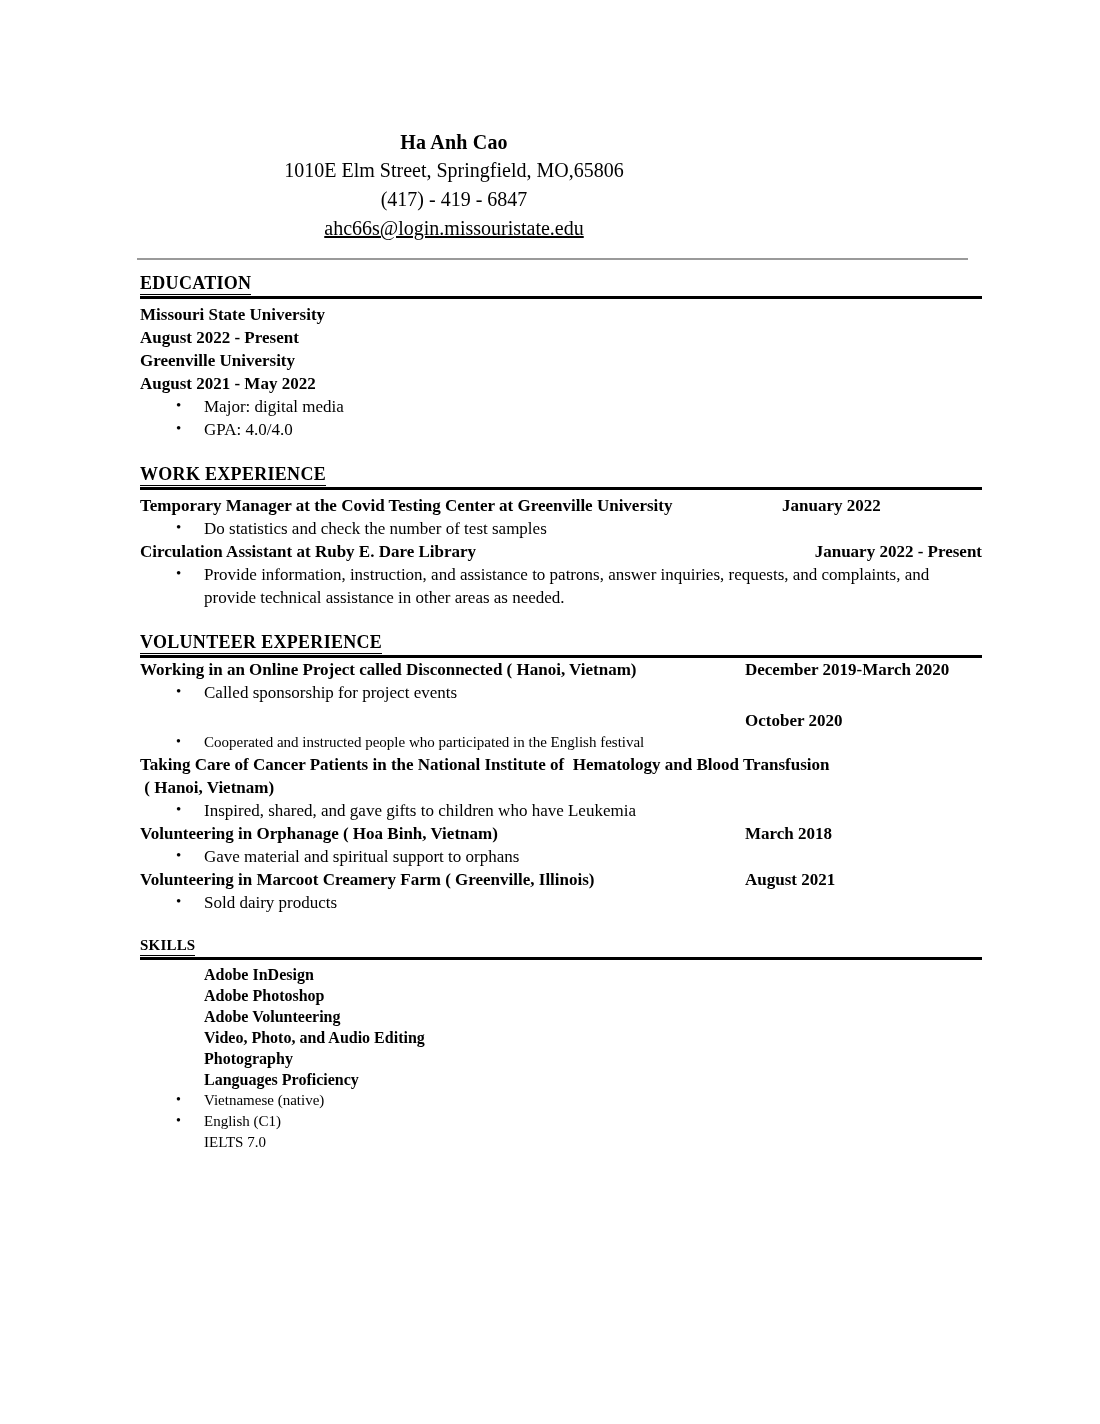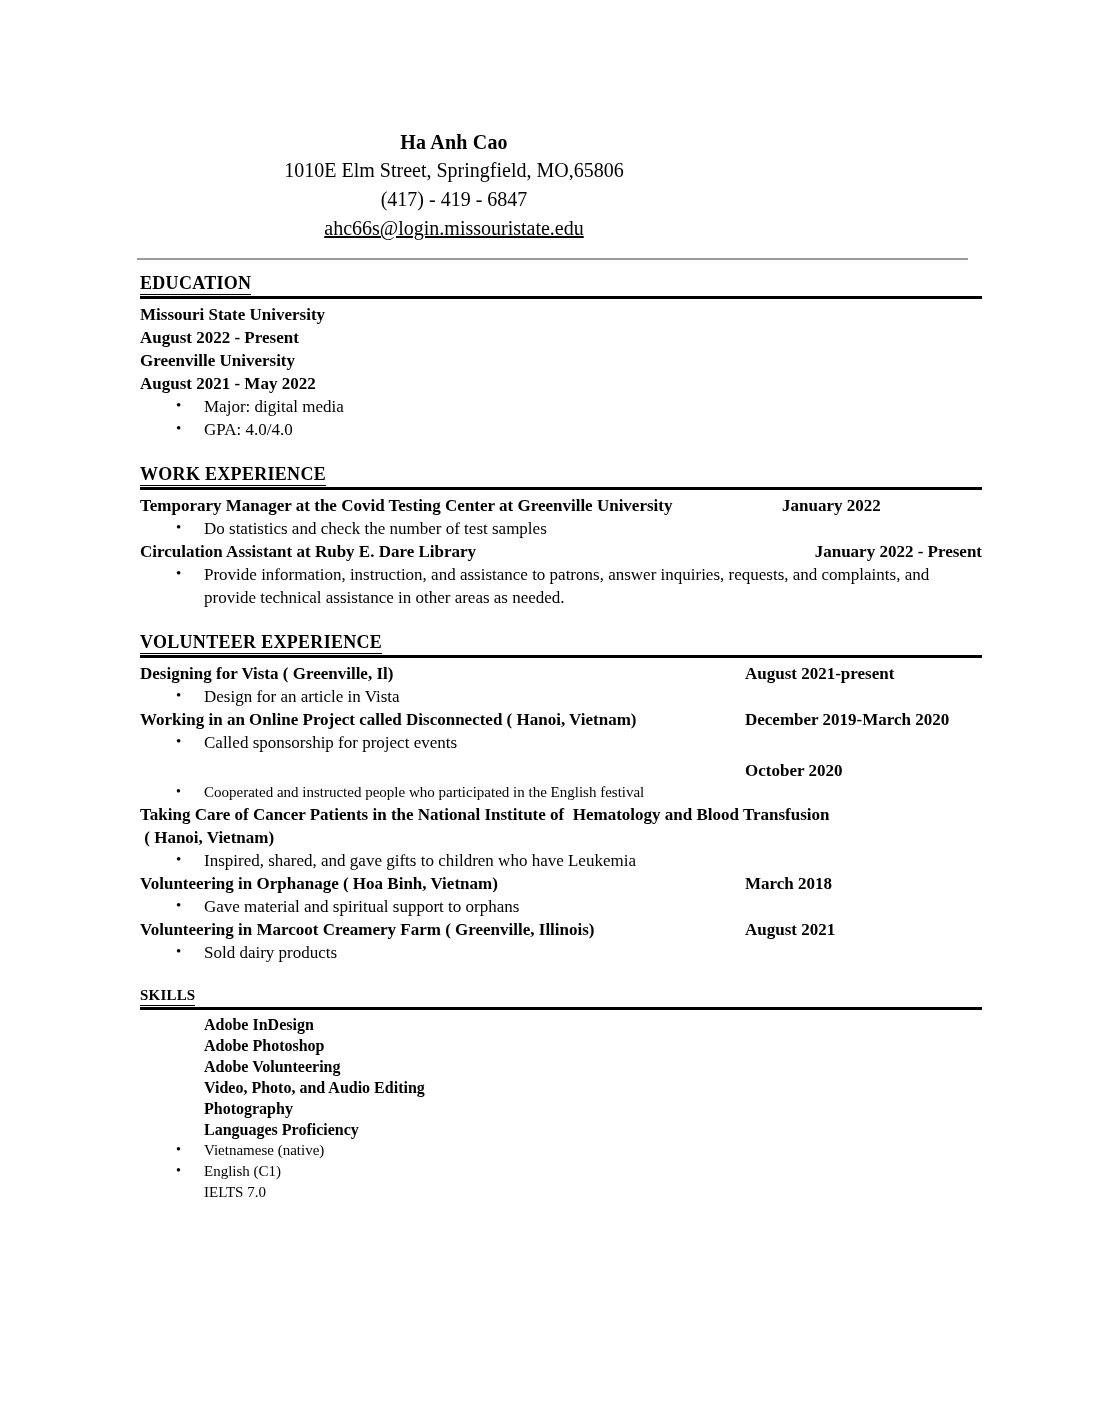--- a/index.html
+++ b/index.html
@@ -215,30 +215,20 @@
         <ul class="b">
           <li> Provide information, instruction, and assistance to patrons, answer inquiries, requests, and complaints, and provide technical assistance in other areas as needed.</li>
         </ul>
       </div>
     </div>
 
     <div class="section" style="margin-top:22px;">
       <div class="section-head">VOLUNTEER EXPERIENCE</div>
       <div class="head-rule"></div>
 
-      <div style="margin-top:4px;">
-        <div class="row-tab">
-          <span class="t">Designing for Vista ( Greenville, Il)</span>
-          <span class="spacer"></span>
-          <span class="d">August 2021-present</span>
-        </div>
-        <ul class="b">
-          <li>Design for an article in Vista</li>
-        </ul>
-      </div>
 
       <div>
         <div class="row-tab">
           <span class="t">Working in an Online Project called Disconnected ( Hanoi, Vietnam)</span>
           <span class="spacer"></span>
           <span class="d">December 2019-March 2020</span>
         </div>
         <ul class="b">
           <li>Called sponsorship for project events</li>
         </ul>

